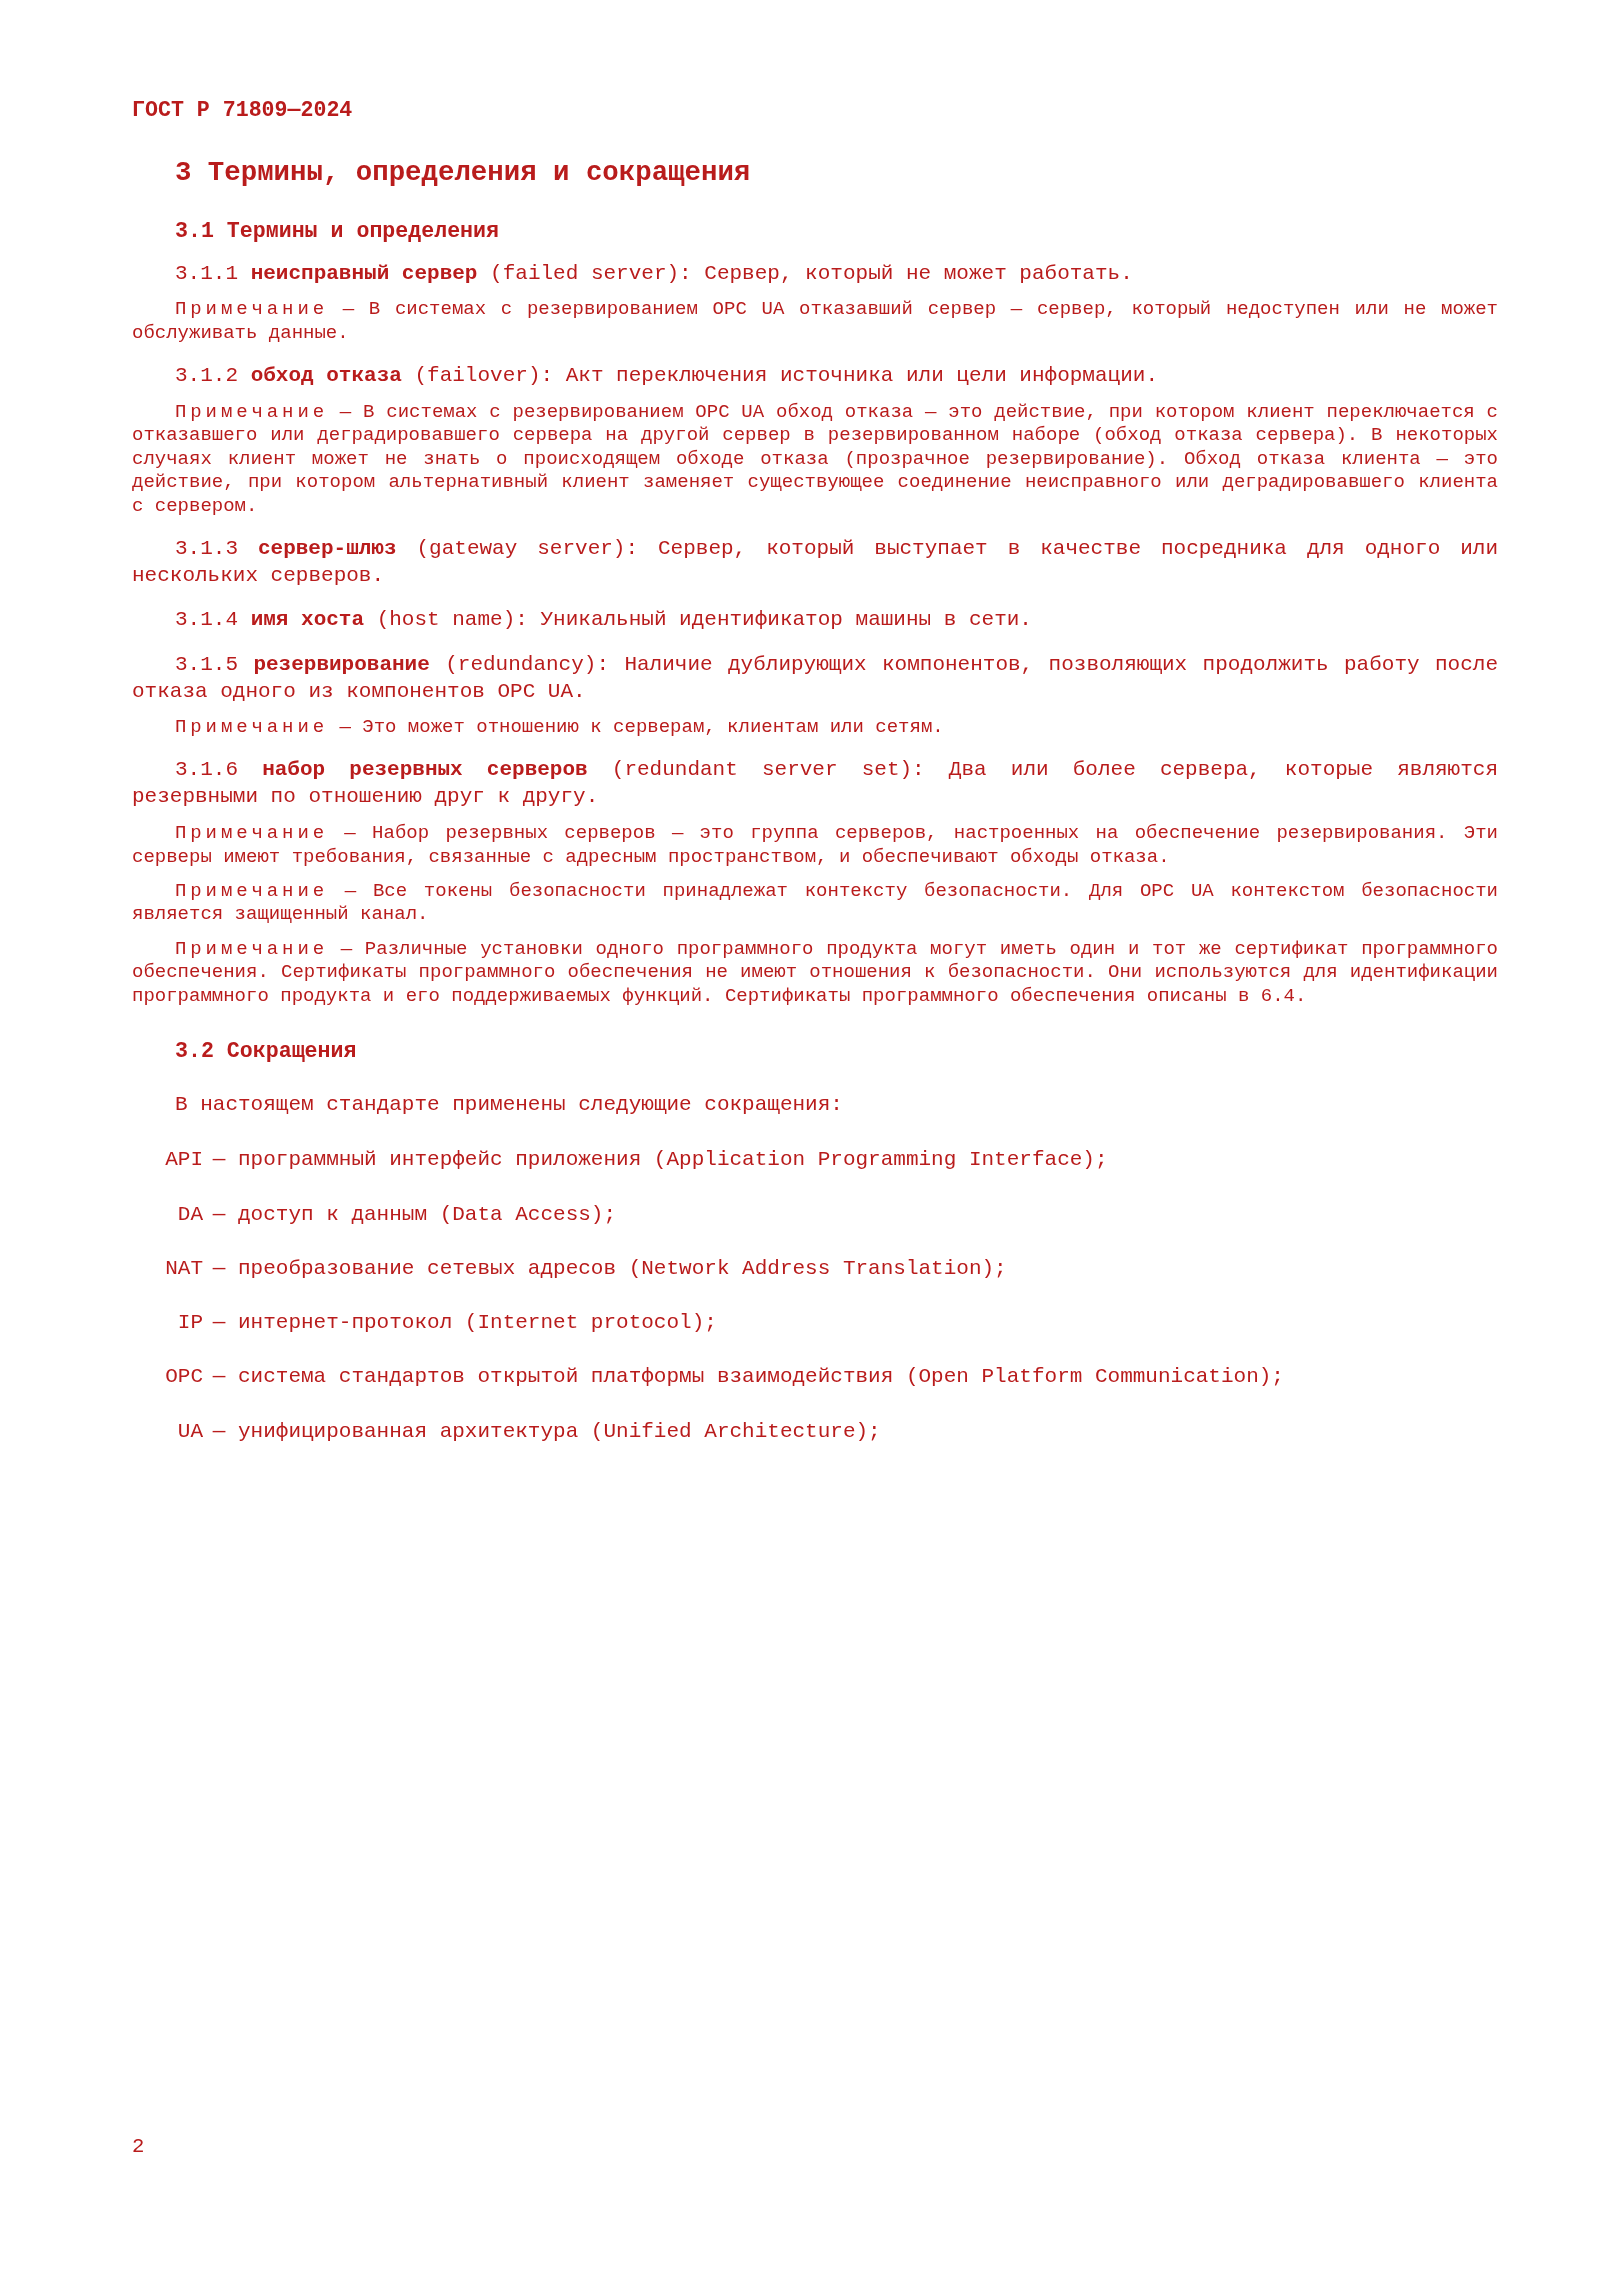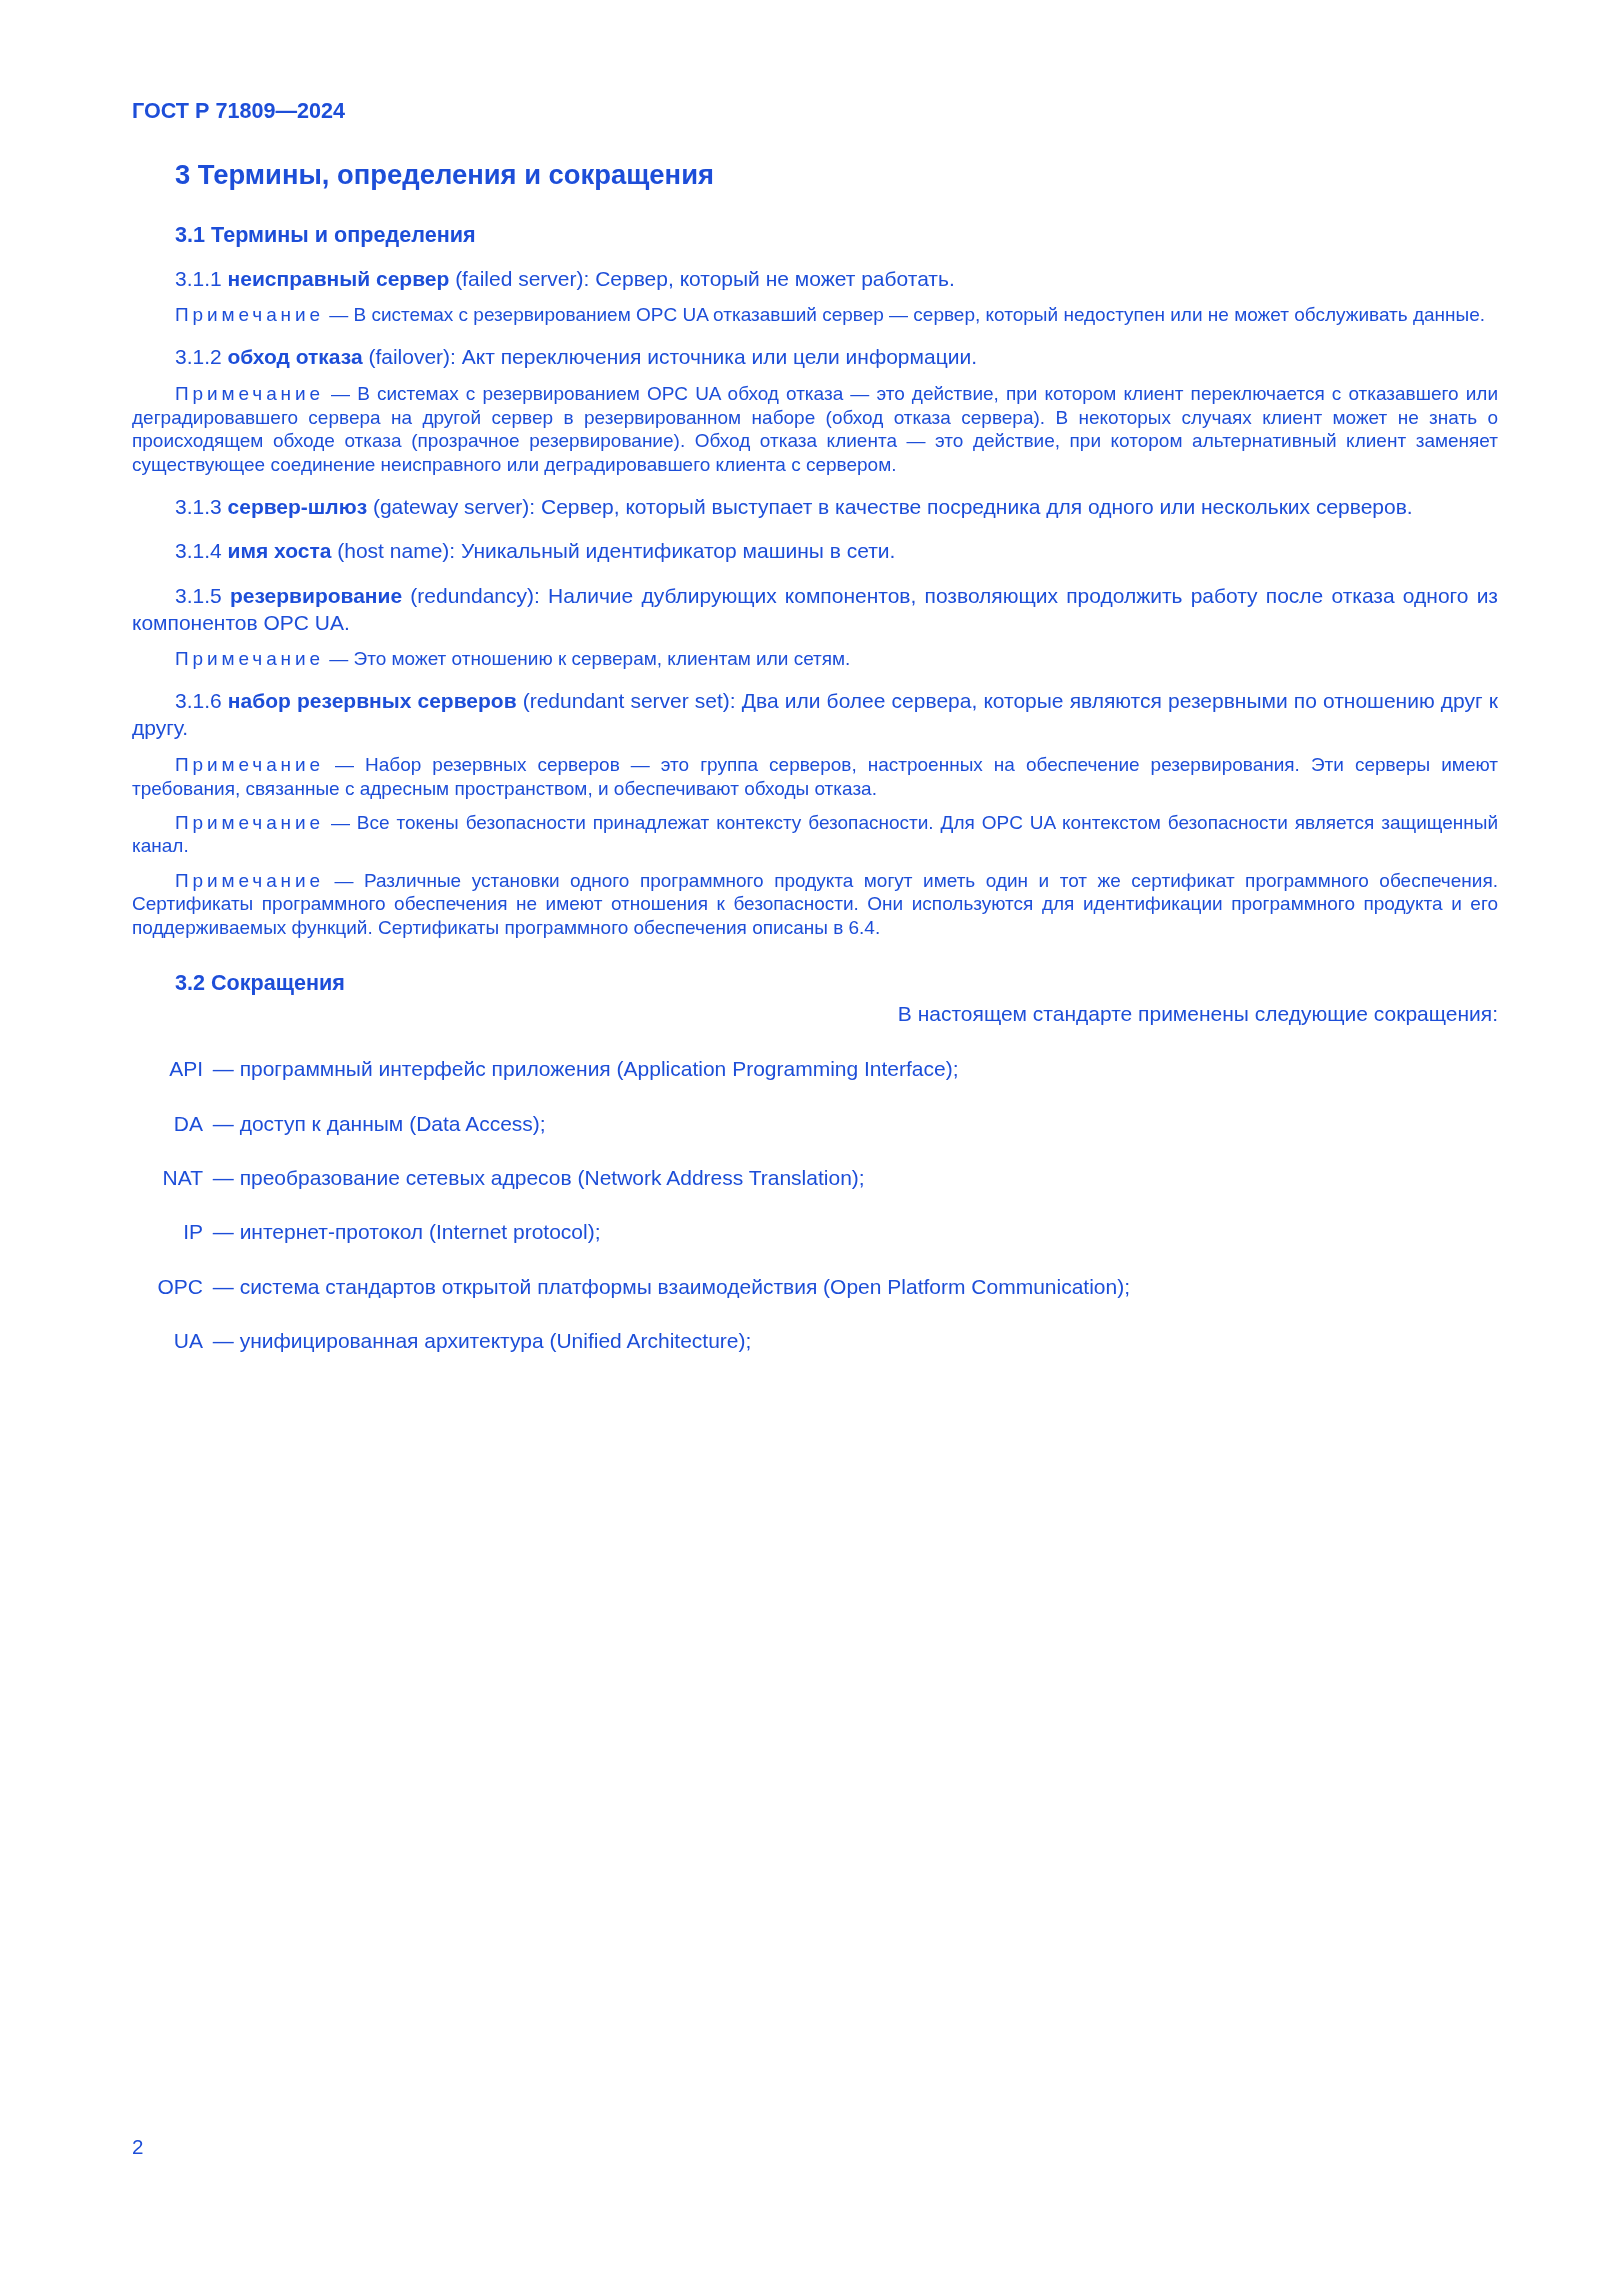--- a/index.html
+++ b/index.html
@@ -2,22 +2,22 @@
 <html lang="ru"><head>
 <meta charset="utf-8">
 <style>
   * { margin: 0; padding: 0; box-sizing: border-box; }
   html, body { background: #ffffff; }
   .page {
     position: relative;
     width: 1621px;
     height: 2293px;
     background: #ffffff;
-    color: #1d4ed8;
-    font-family: Liberation Sans, sans-serif;
+    color: #b91c1c;
+    font-family: Liberation Mono, monospace;
     overflow: hidden;
   }
   .content {
     position: absolute;
     left: 132px;
     top: 98px;
     width: 1366px;
   }
   .doc-code {
     font-size: 21.6px;
@@ -45,22 +45,21 @@
     line-height: 1.24;
     text-align: justify;
     text-indent: 43px;
     margin-top: 10.8px;
   }
   .note-label { letter-spacing: 3.9px; }
   p.intro {
     font-size: 21px;
     line-height: 1.28;
     text-indent: 43px;
-    margin-top: 5px;
-    text-align: right;
+    margin-top: 29px;
   }
   .abbr-list { margin-top: 5.9px; }
   .abbr-row {
     display: flex;
     font-size: 21px;
     line-height: 1.3;
     margin-top: 27px;
   }
   .abbr {
     flex: none;

